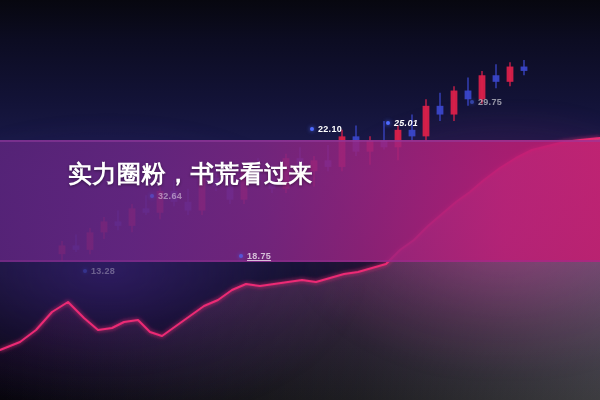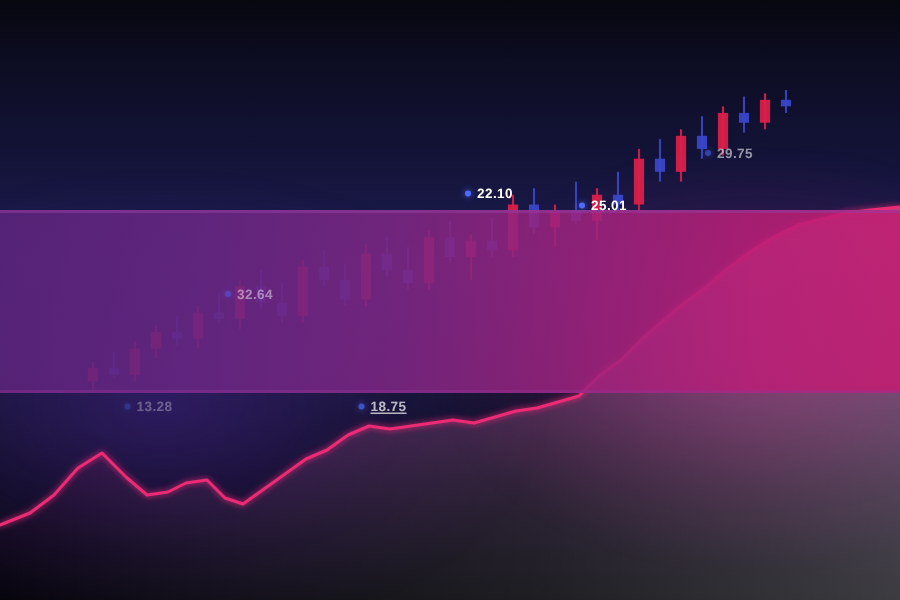--- a/index.html
+++ b/index.html
@@ -130,24 +130,24 @@
   }
   .price-label .dot {
     display: inline-block;
     width: 4px;
     height: 4px;
     border-radius: 50%;
     background: #4f6bff;
     box-shadow: 0 0 4px rgba(80,110,255,0.9);
   }
   .lbl-2210 { left: 310px; top: 124px; }
-  .lbl-2501 { left: 386px; top: 132px; }
+  .lbl-2501 { left: 386px; top: 118px; font-style: italic; }
   .lbl-2975 { left: 470px; top: 97px; opacity: 0.55; }
   .lbl-1807 { left: 150px; top: 191px; opacity: 0.45; }
-  .lbl-1875 { left: 239px; top: 266px; opacity: 0.70; text-decoration: underline; }
+  .lbl-1875 { left: 239px; top: 251px; opacity: 0.70; text-decoration: underline; }
   .lbl-1328 { left: 83px; top: 266px; opacity: 0.30; }
 </style>
 </head>
 <body>
 
 <div id="stage">
 
   <div class="bg-base"></div>
   <div class="bg-glow-left"></div>
   <div class="bg-glow-right"></div>
@@ -274,15 +274,16 @@
   <div class="price-label lbl-2501">
     <span class="dot"></span>
     <span>25.01</span>
   </div>
   <div class="price-label lbl-2975">
     <span class="dot"></span>
     <span>29.75</span>
   </div>
 
   <div class="headline">
+    <span class="ln ln2">实力圈粉，书荒看过来</span>
   </div>
 
 </div>
 
 </body></html>

